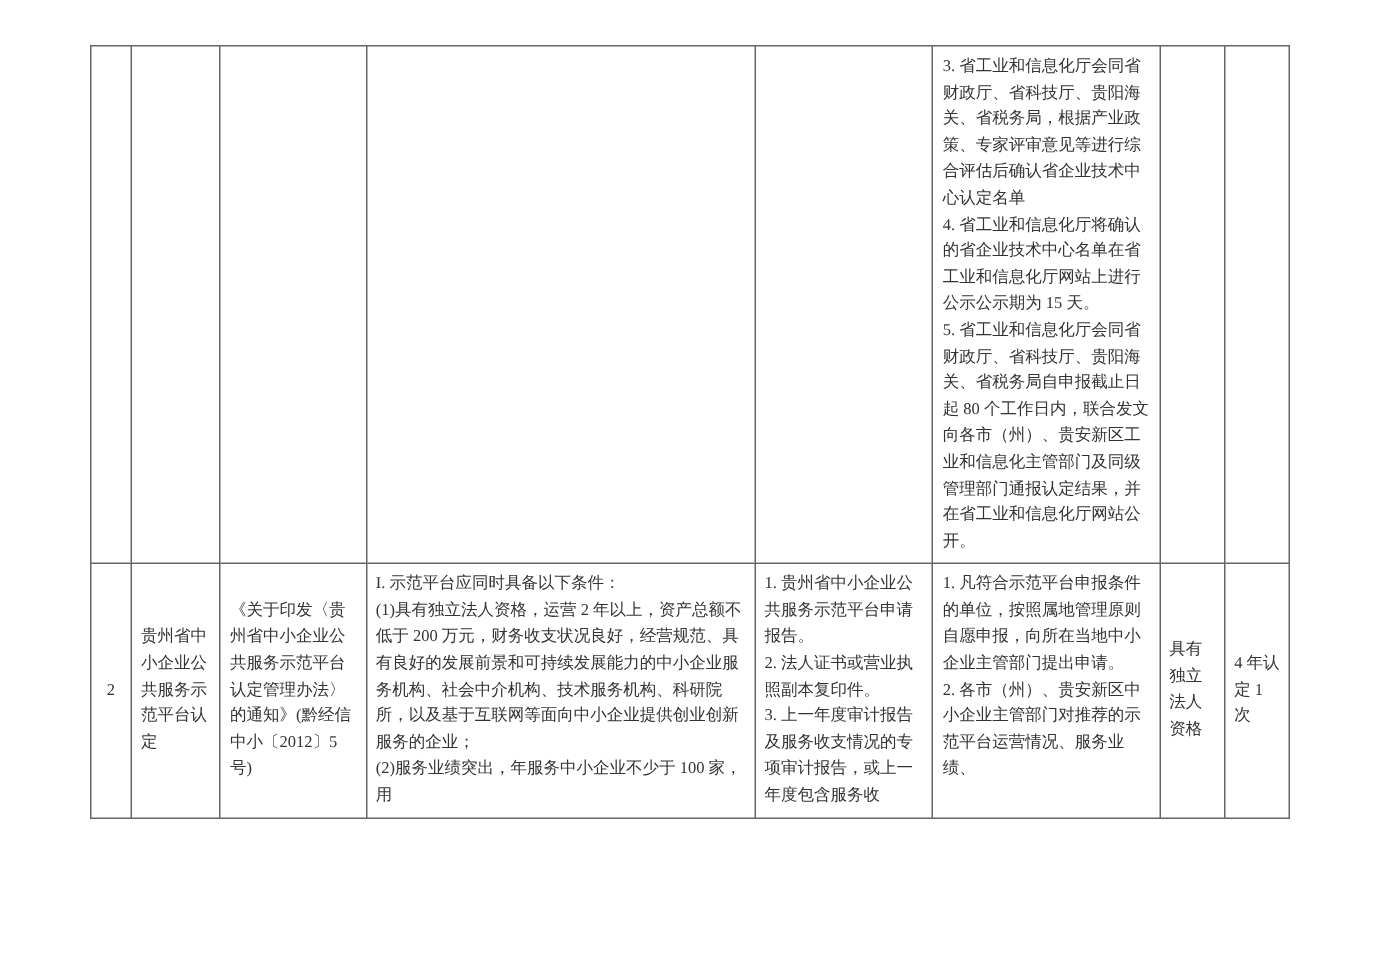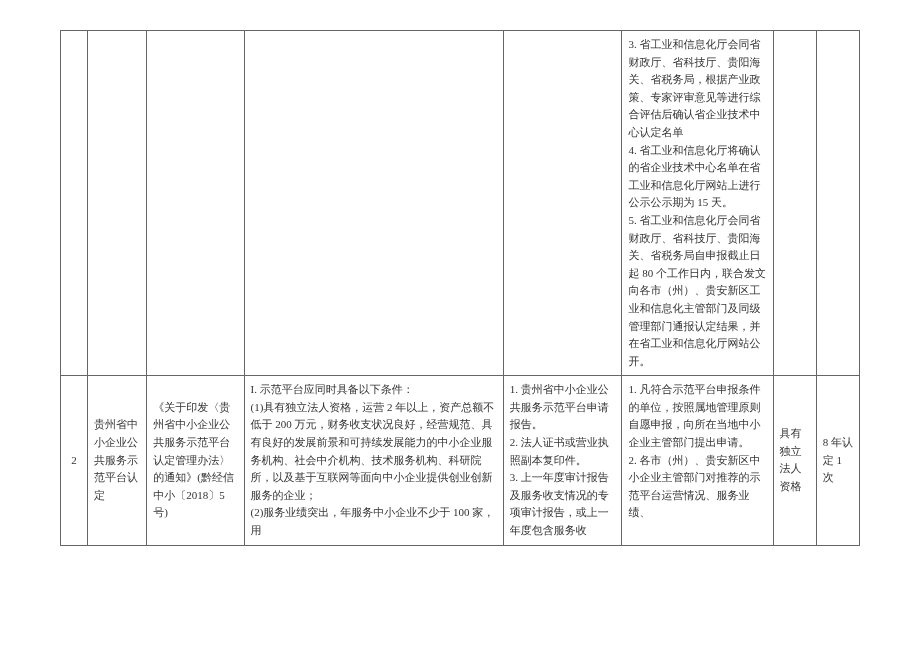--- a/index.html
+++ b/index.html
@@ -68,27 +68,27 @@
         <td></td>
         <td style="white-space: pre-line;">3. 省工业和信息化厅会同省财政厅、省科技厅、贵阳海关、省税务局，根据产业政策、专家评审意见等进行综合评估后确认省企业技术中心认定名单
 4. 省工业和信息化厅将确认的省企业技术中心名单在省工业和信息化厅网站上进行公示公示期为 15 天。
 5. 省工业和信息化厅会同省财政厅、省科技厅、贵阳海关、省税务局自申报截止日起 80 个工作日内，联合发文向各市（州）、贵安新区工业和信息化主管部门及同级管理部门通报认定结果，并在省工业和信息化厅网站公开。</td>
         <td></td>
         <td></td>
       </tr>
       <tr>
         <td class="idx">2</td>
         <td class="narrow">贵州省中小企业公共服务示范平台认定</td>
-        <td class="cell-center">《关于印发〈贵州省中小企业公共服务示范平台认定管理办法〉的通知》(黔经信中小〔2018〕5 号)</td>
+        <td class="cell-center">《关于印发〈贵州省中小企业公共服务示范平台认定管理办法〉的通知》(黔经信中小〔2012〕5 号)</td>
         <td style="white-space: pre-line;">I. 示范平台应同时具备以下条件：
 (1)具有独立法人资格，运营 2 年以上，资产总额不低于 200 万元，财务收支状况良好，经营规范、具有良好的发展前景和可持续发展能力的中小企业服务机构、社会中介机构、技术服务机构、科研院所，以及基于互联网等面向中小企业提供创业创新服务的企业；
 (2)服务业绩突出，年服务中小企业不少于 100 家，用</td>
         <td style="white-space: pre-line;">1. 贵州省中小企业公共服务示范平台申请报告。
 2. 法人证书或营业执照副本复印件。
 3. 上一年度审计报告及服务收支情况的专项审计报告，或上一年度包含服务收</td>
         <td style="white-space: pre-line;">1. 凡符合示范平台申报条件的单位，按照属地管理原则自愿申报，向所在当地中小企业主管部门提出申请。
 2. 各市（州）、贵安新区中小企业主管部门对推荐的示范平台运营情况、服务业绩、</td>
         <td class="narrow">具有独立法人资格</td>
-        <td class="narrow">8 年认定 1 次</td>
+        <td class="narrow">4 年认定 1 次</td>
       </tr>
     </tbody>
   </table>
 </div>
 
 </body></html>

